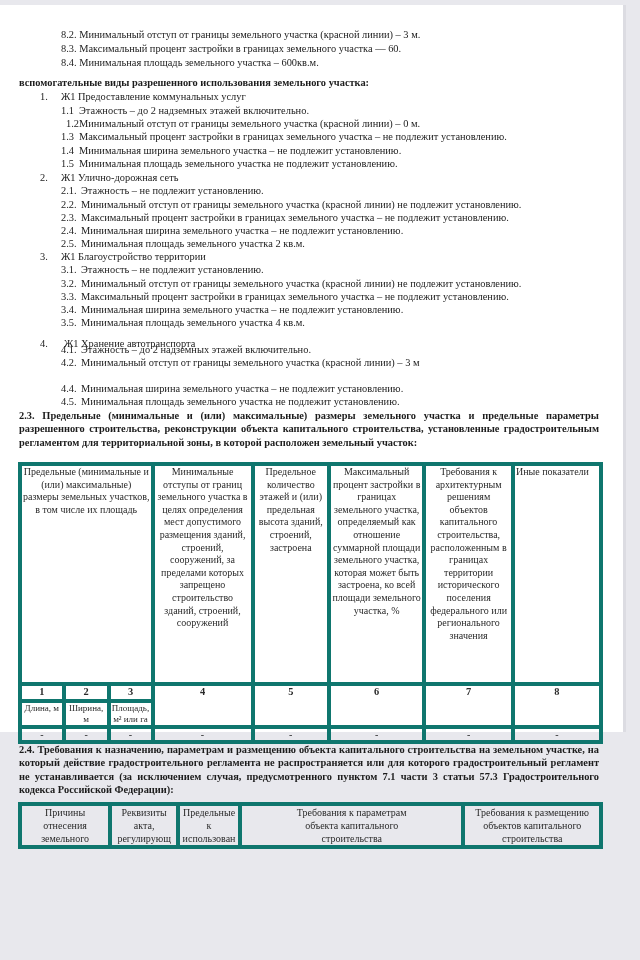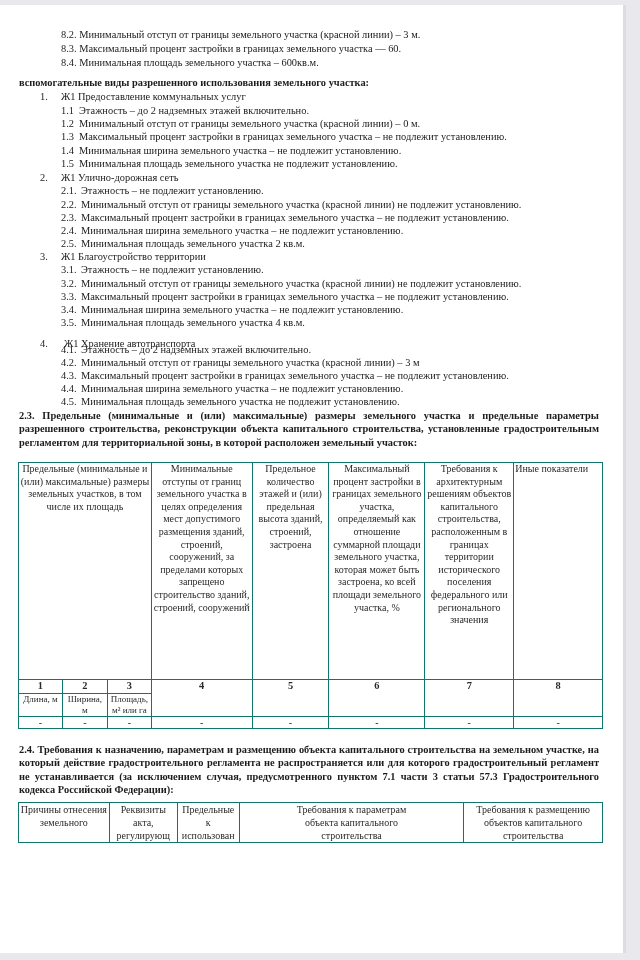--- a/index.html
+++ b/index.html
@@ -4,35 +4,35 @@
 <style>
   html, body { margin:0; padding:0; }
   body {
     width:640px; height:960px; overflow:hidden;
     background:#e8e8ed;
     font-family:"Liberation Serif", serif;
     color:#1c1c1c;
     position:relative;
   }
   .page {
-    position:absolute; left:0; top:5px; width:626px; height:948px;
+    position:absolute; left:0; top:5px; width:626px; height:727px;
     background:#ffffff;
     border-right:3px solid #dcdce2;
     box-sizing:border-box;
   }
   .line { position:absolute; font-size:10.4px; line-height:13px; white-space:nowrap; }
   .bold { font-weight:bold; }
   .num { display:inline-block; }
   .para {
     position:absolute; left:19px; width:580px; font-size:10.4px; line-height:13.4px;
     font-weight:bold; text-align:justify;
   }
   table { border-collapse:collapse; position:absolute; }
   td, th {
-    border:1px solid #0f766e; padding:0 1px; font-size:10px; line-height:12.6px;
+    border:4px solid #0f766e; padding:0 1px; font-size:10px; line-height:12.6px;
     text-align:center; vertical-align:top; font-weight:normal; color:#2a2a2a;
   }
   .t1 { left:18px; top:457px; width:585px; }
   .t1 .hd td { height:216px; }
   .t1 .nums td { font-weight:bold; font-size:10.4px; height:12px; }
   .t1 .units td { font-size:9px; line-height:11px; height:22px; }
   .t1 .dash td { height:11px; line-height:11px; }
   .t2 { left:18px; top:797px; width:585px; }
   .t2 td { line-height:13px; height:39px; overflow:hidden; }
   .cell-clip { height:39px; overflow:hidden; }
@@ -54,21 +54,21 @@
     <span>8.4.</span>
     <span>Минимальная площадь земельного участка – 600кв.м.</span>
   </div>
 
   <div class="line bold" style="left:19px;top:71px;">вспомогательные виды разрешенного использования земельного участка:</div>
 
   <div class="line" style="left:40px;top:85px;">
     <span class="num" style="width:21px;">1.</span><span>Ж1 Предоставление коммунальных услуг</span>
   </div>
   <div class="line" style="left:61px;top:99px;"><span class="num" style="width:18px;">1.1</span><span>Этажность – до 2 надземных этажей включительно.</span></div>
-  <div class="line" style="left:61px;top:112px;"><span class="num" style="width:18px;">1.2</span><span>Минимальный отступ от границы земельного участка (красной линии) – 0 м.</span></div>
+  <div class="line" style="left:61px;top:112px;"><span class="num" style="width:18px;text-align:right;">1.2</span><span>Минимальный отступ от границы земельного участка (красной линии) – 0 м.</span></div>
   <div class="line" style="left:61px;top:125px;"><span class="num" style="width:18px;">1.3</span><span>Максимальный процент застройки в границах земельного участка – не подлежит установлению.</span></div>
   <div class="line" style="left:61px;top:139px;"><span class="num" style="width:18px;">1.4</span><span>Минимальная ширина земельного участка – не подлежит установлению.</span></div>
   <div class="line" style="left:61px;top:152px;"><span class="num" style="width:18px;">1.5</span><span>Минимальная площадь земельного участка не подлежит установлению.</span></div>
 
   <div class="line" style="left:40px;top:166px;">
     <span class="num" style="width:21px;">2.</span><span>Ж1 Улично-дорожная сеть</span>
   </div>
   <div class="line" style="left:61px;top:179px;"><span class="num" style="width:20px;">2.1.</span><span>Этажность – не подлежит установлению.</span></div>
   <div class="line" style="left:61px;top:193px;"><span class="num" style="width:20px;">2.2.</span><span>Минимальный отступ от границы земельного участка (красной линии) не подлежит установлению.</span></div>
   <div class="line" style="left:61px;top:206px;"><span class="num" style="width:20px;">2.3.</span><span>Максимальный процент застройки в границах земельного участка – не подлежит установлению.</span></div>
@@ -82,21 +82,20 @@
   <div class="line" style="left:61px;top:272px;"><span class="num" style="width:20px;">3.2.</span><span>Минимальный отступ от границы земельного участка (красной линии) не подлежит установлению.</span></div>
   <div class="line" style="left:61px;top:285px;"><span class="num" style="width:20px;">3.3.</span><span>Максимальный процент застройки в границах земельного участка – не подлежит установлению.</span></div>
   <div class="line" style="left:61px;top:298px;"><span class="num" style="width:20px;">3.4.</span><span>Минимальная ширина земельного участка – не подлежит установлению.</span></div>
   <div class="line" style="left:61px;top:311px;"><span class="num" style="width:20px;">3.5.</span><span>Минимальная площадь земельного участка 4 кв.м.</span></div>
 
   <div class="line" style="left:40px;top:332px;">
     <span class="num" style="width:24px;">4.</span><span>Ж1 Хранение автотранспорта</span>
   </div>
   <div class="line" style="left:61px;top:338px;"><span class="num" style="width:20px;">4.1.</span><span>Этажность – до 2 надземных этажей включительно.</span></div>
   <div class="line" style="left:61px;top:351px;"><span class="num" style="width:20px;">4.2.</span><span>Минимальный отступ от границы земельного участка (красной линии) – 3 м</span></div>
-  <div class="line" style="left:61px;top:364px;"><span class="num" style="width:20px;">4.3.</span><span>Максимальный процент застройки в границах земельного участка – не подлежит установлению.</span></div>
   <div class="line" style="left:61px;top:377px;"><span class="num" style="width:20px;">4.4.</span><span>Минимальная ширина земельного участка – не подлежит установлению.</span></div>
   <div class="line" style="left:61px;top:390px;"><span class="num" style="width:20px;">4.5.</span><span>Минимальная площадь земельного участка не подлежит установлению.</span></div>
 
   <div class="para" style="top:404px;">2.3. Предельные (минимальные и (или) максимальные) размеры земельного участка и предельные параметры разрешенного строительства, реконструкции объекта капитального строительства, установленные градостроительным регламентом для территориальной зоны, в которой расположен земельный участок:</div>
 
   <table class="t1">
     <colgroup>
       <col style="width:44px">
         <col style="width:45px">
         <col style="width:44px">

